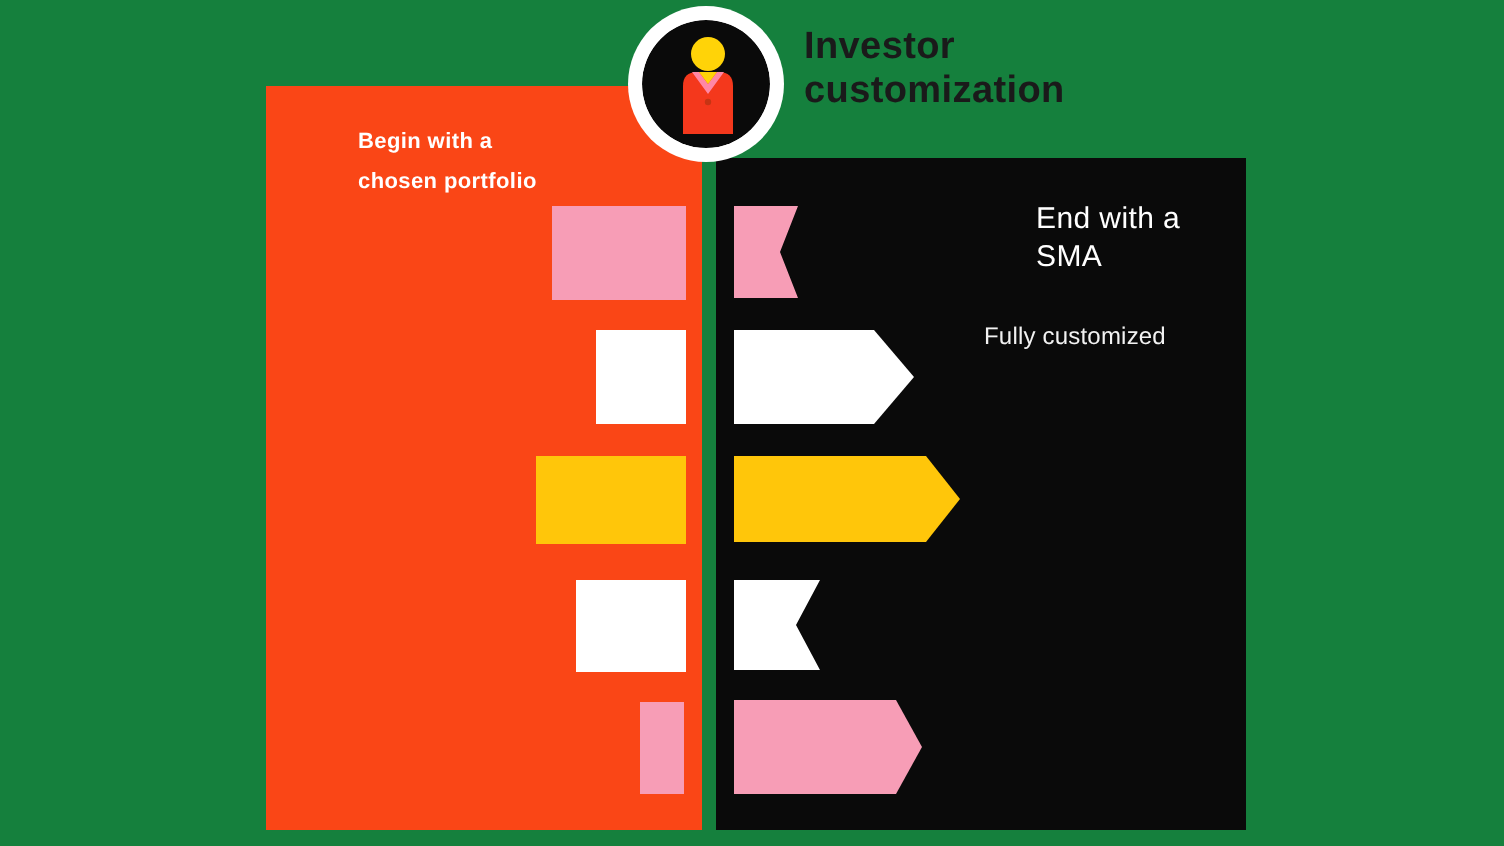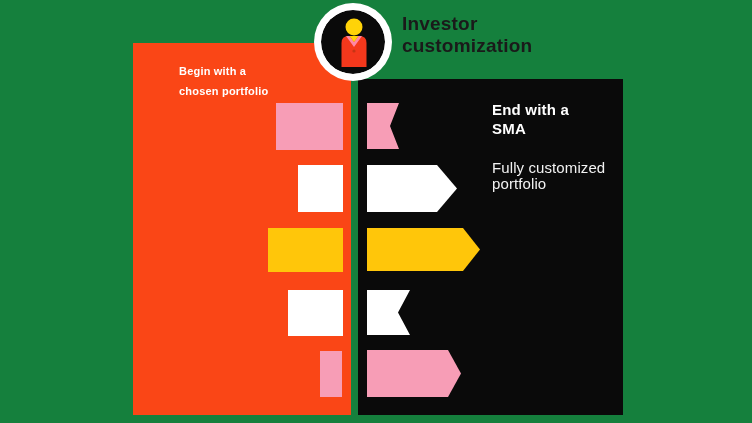--- a/index.html
+++ b/index.html
@@ -25,27 +25,27 @@
     position:absolute;left:402px;top:13px;width:150px;
     font-size:19px;font-weight:bold;line-height:22px;letter-spacing:.2px;
   }
   #diagram-title span{display:block;}
   #benchmark-heading{
     position:absolute;left:154px;top:61px;width:180px;
     font-size:11px;font-weight:bold;line-height:20px;color:#fff;letter-spacing:.2px;margin-left:25px;
   }
   #benchmark-heading span{display:block;}
   #sma-heading{
-    position:absolute;left:492px;top:100px;width:120px;
-    font-size:15px;font-weight:bold;line-height:19px;color:#fff;letter-spacing:.2px;
+    position:absolute;left:518px;top:100px;width:120px;
+    font-size:15px;font-weight:normal;line-height:19px;color:#fff;letter-spacing:.2px;
   }
   #sma-heading span{display:block;}
   #sma-subheading{
     position:absolute;left:492px;top:160px;width:120px;
-    font-size:15px;font-weight:normal;line-height:16px;color:#f2f2f2;letter-spacing:.1px;
+    font-size:12px;font-weight:normal;line-height:16px;color:#f2f2f2;letter-spacing:.1px;
   }
   #sma-subheading span{display:block;}
 </style>
 </head>
 <body>
 
 <div id="canvas">
 
   <div class="panel" id="benchmark-panel" style="background: rgb(250, 70, 22);"></div>
 
@@ -88,16 +88,15 @@
     <span>chosen portfolio</span>
   </div>
 
   <div id="sma-heading" style="color: rgb(255, 255, 255);">
     <span>End with a</span>
     <span>SMA</span>
   </div>
 
   <div id="sma-subheading">
     <span>Fully customized</span>
-    <span>portfolio</span>
   </div>
 
 </div>
 
 </body></html>

